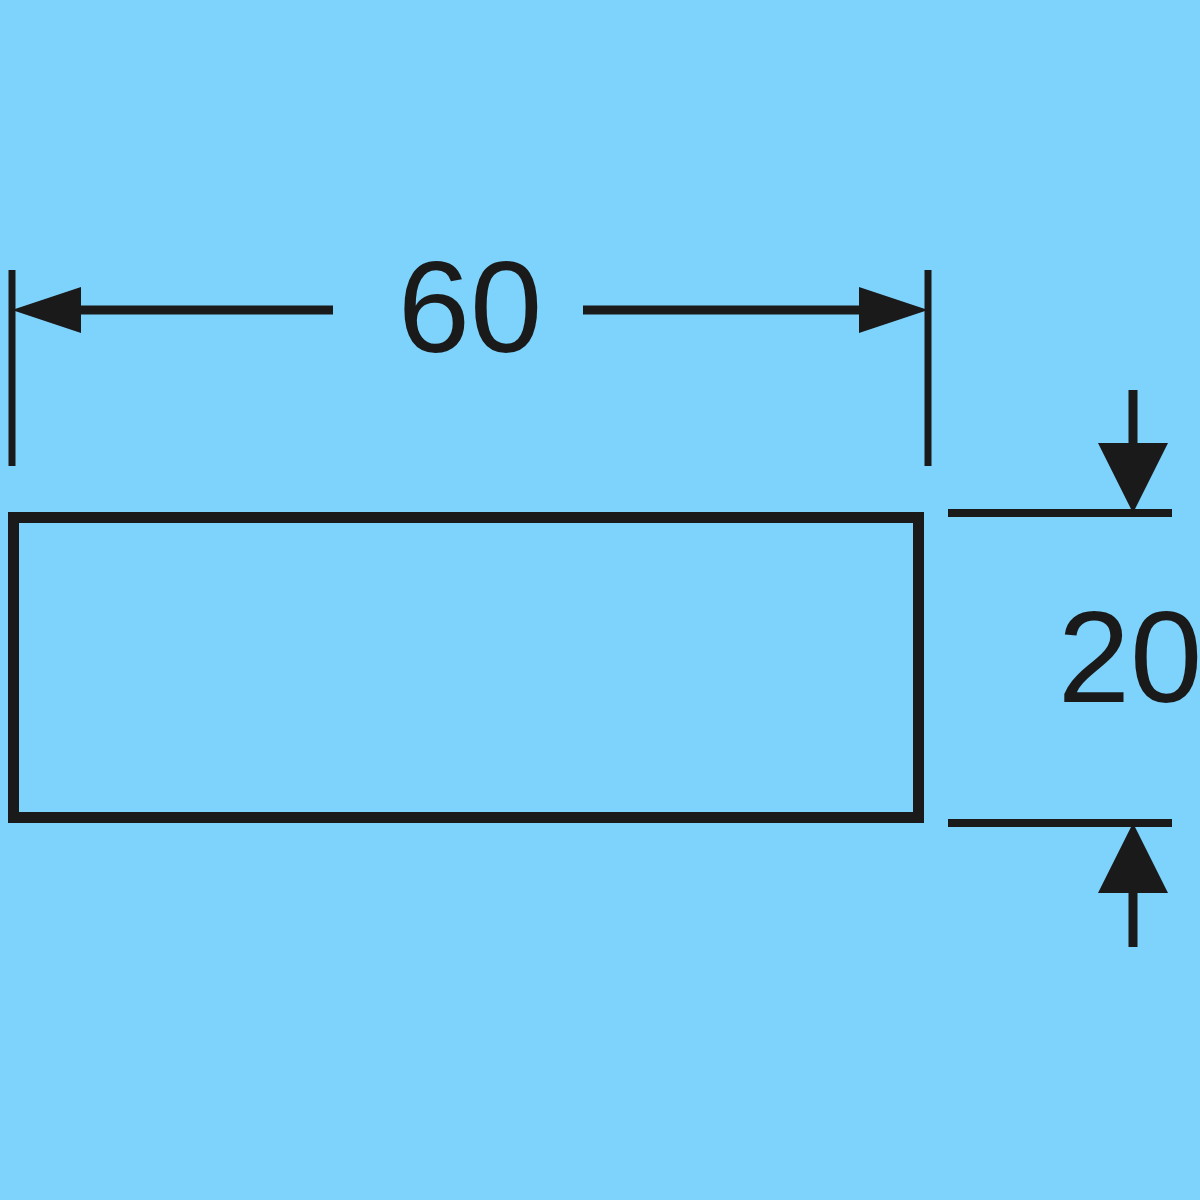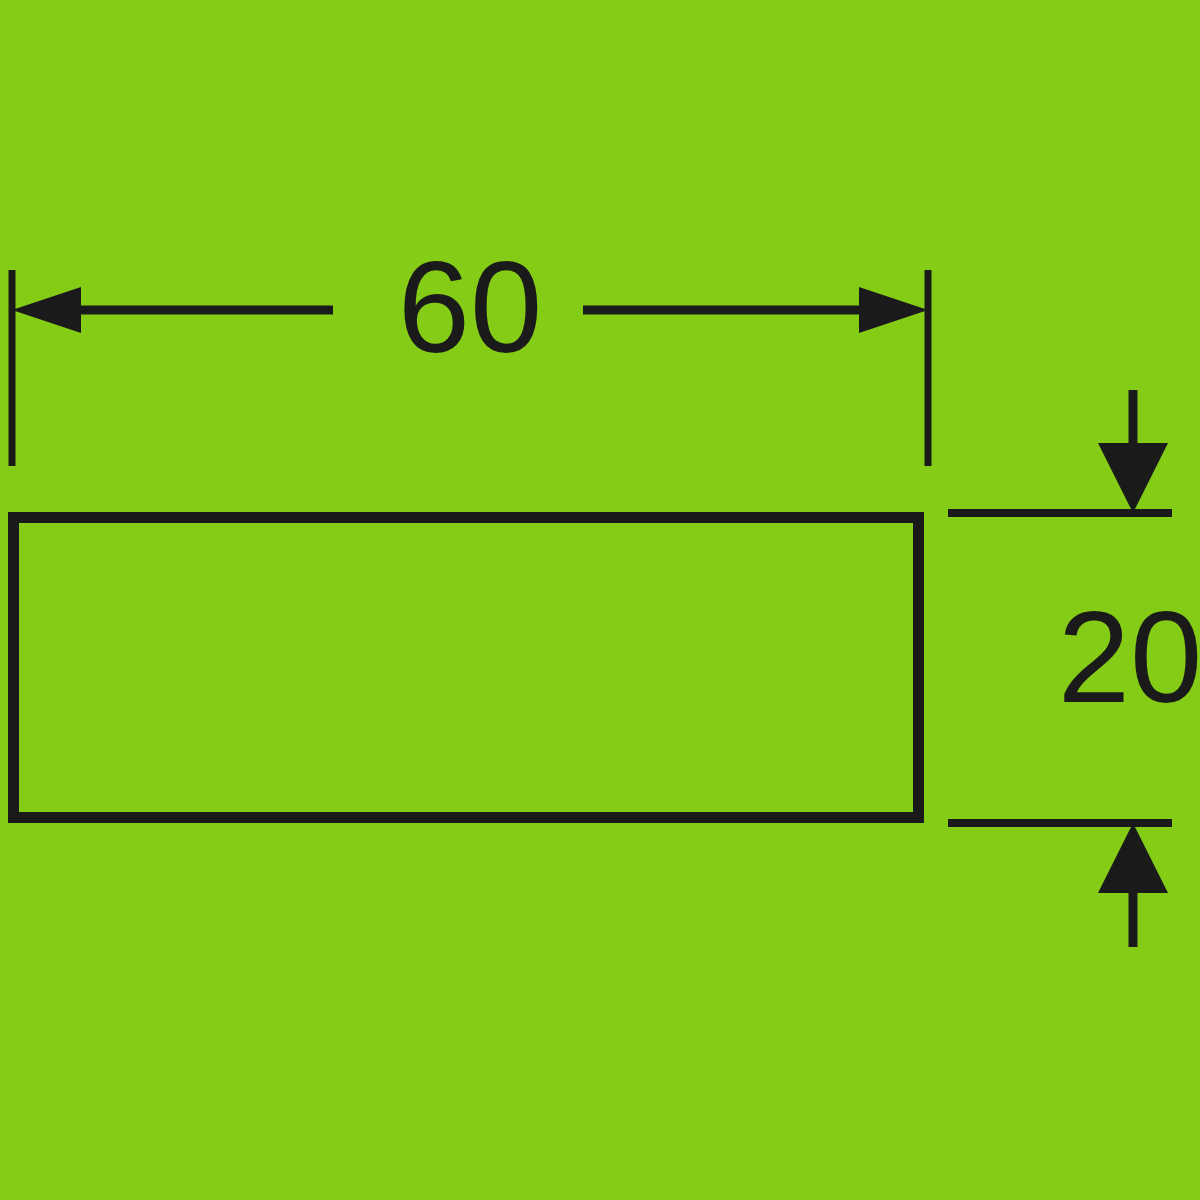--- a/index.html
+++ b/index.html
@@ -7,21 +7,21 @@
     padding: 0;
     background: #ffffff;
   }
   body {
     font-family: "Liberation Sans", sans-serif;
   }
   #canvas {
     position: relative;
     width: 1200px;
     height: 1200px;
-    background: #84cc16;
+    background: #7dd3fc;
     overflow: hidden;
   }
   #drawing {
     position: absolute;
     left: 0;
     top: 0;
     width: 1200px;
     height: 1200px;
     display: block;
   }

